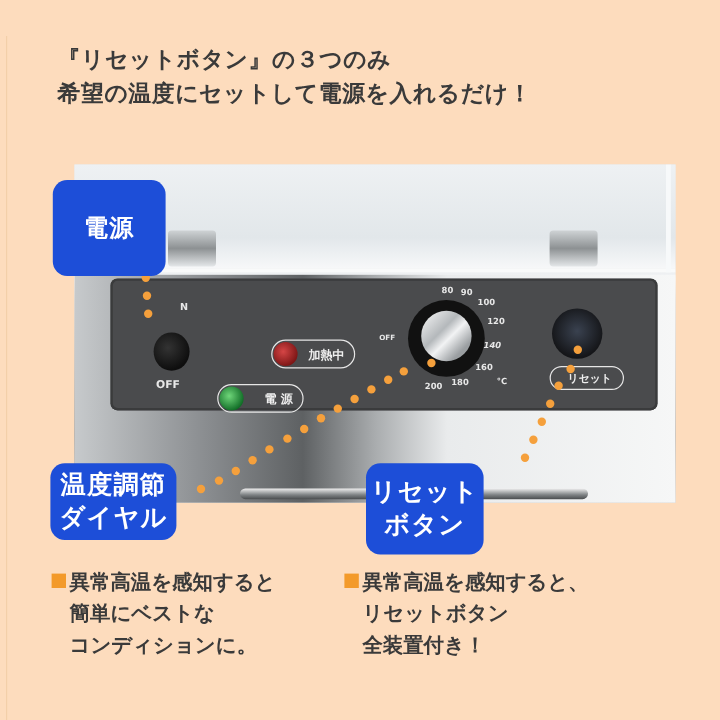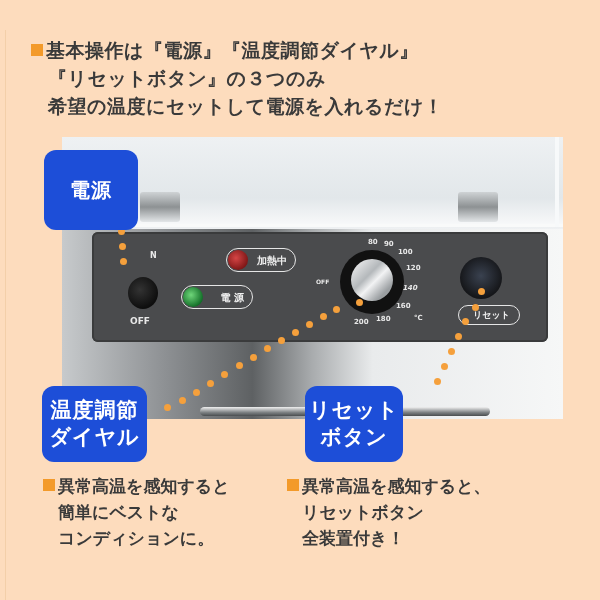--- a/index.html
+++ b/index.html
@@ -58,20 +58,21 @@
     position: absolute; left: 36px; top: 45px; width: 30px; height: 32px;
     border-radius: 50%; background: radial-gradient(circle at 40% 40%, #333, #0e0e0e 70%);
   }
   .panel-text {
     position: absolute; color: #e8e8e8; font-size: 8px; font-weight: bold;
     font-family: "DejaVu Sans", sans-serif;
   }
   .lamp-pill {
     position: absolute; border: 1.5px solid #e6e6e6; border-radius: 14px;
     height: 24px;
+    margin-top: 35px;
   }
   .lamp {
     position: absolute; width: 20px; height: 20px; border-radius: 50%; top: 1px; left: 1px;
   }
   .lamp.red { background: radial-gradient(circle at 40% 40%, #d54545, #7a1414 75%); }
   .lamp.green { background: radial-gradient(circle at 40% 40%, #6fd67a, #0e6a24 75%); }
   .pill-label {
     position: absolute; right: 8px; top: 5px; color: #eee; font-size: 10px; font-weight: bold;
   }
   .dial {
@@ -101,37 +102,36 @@
     position: absolute; width: 7px; height: 7px; border-radius: 50%; background: #f5a03c;
   }
 
   
   .callout {
     position: absolute; background: #1d4ed8; color: #fff; font-weight: bold;
     border-radius: 12px; display: flex; align-items: center; justify-content: center;
     text-align: center; line-height: 27px; font-size: 21px; letter-spacing: 1px;
   }
   .callout-power { left: 44px; top: 150px; width: 94px; height: 80px; font-size: 20px; }
-  .callout-dial { left: 42px; top: 386px; width: 105px; height: 76px; justify-content: center; }
+  .callout-dial { left: 42px; top: 386px; width: 105px; height: 64px; justify-content: center; }
   .callout-reset { left: 305px; top: 386px; width: 98px; height: 76px; }
 
   .desc {
     position: absolute; top: 473px; font-size: 17px; font-weight: bold; line-height: 26px; color: #3a3a3a;
   }
   .desc .indent { padding-left: 15px; }
   .desc-left { left: 43px; }
   .desc-right { left: 287px; }
 </style>
 </head>
 <body>
 
 <div class="frame-line"></div>
 
 <div class="headline">
-  <div class="line"><span class="sq"></span><span>基本操作は『電源』『温度調節ダイヤル』</span></div>
   <div class="line indent">『リセットボタン』の３つのみ</div>
   <div class="line indent">希望の温度にセットして電源を入れるだけ！</div>
 </div>
 
 <div class="photo">
   <div class="lid">
       <div class="lid-edge"></div>
     </div>
   <div class="hinge" style="left:78px;"></div>
   <div class="hinge" style="left:396px;"></div>

